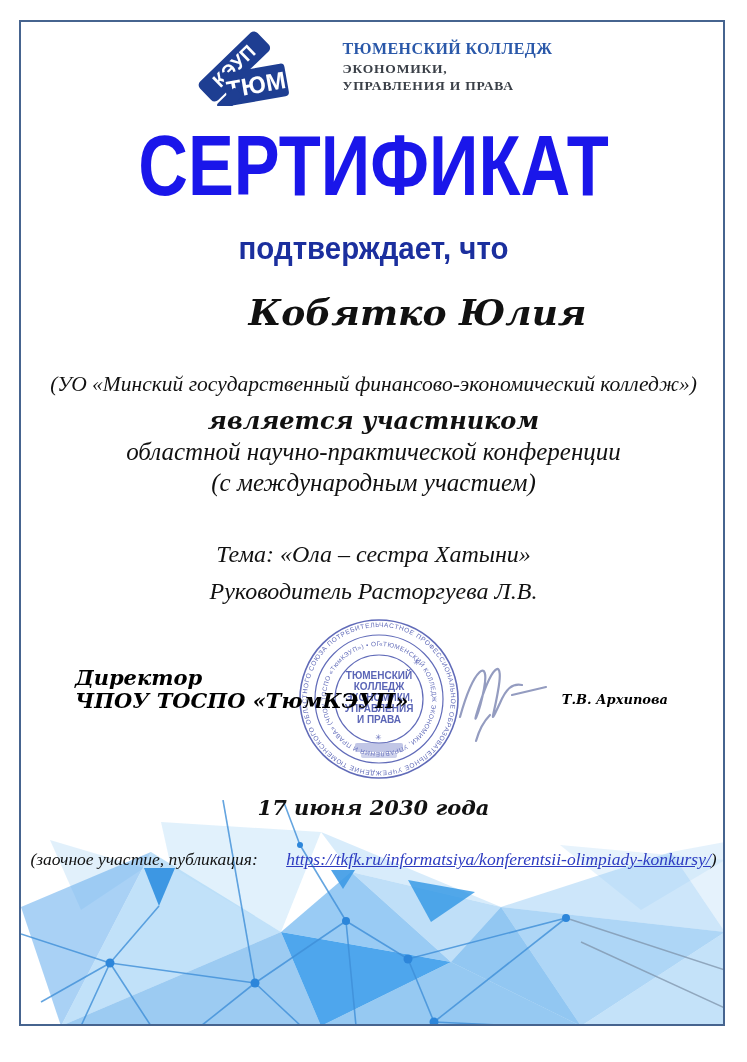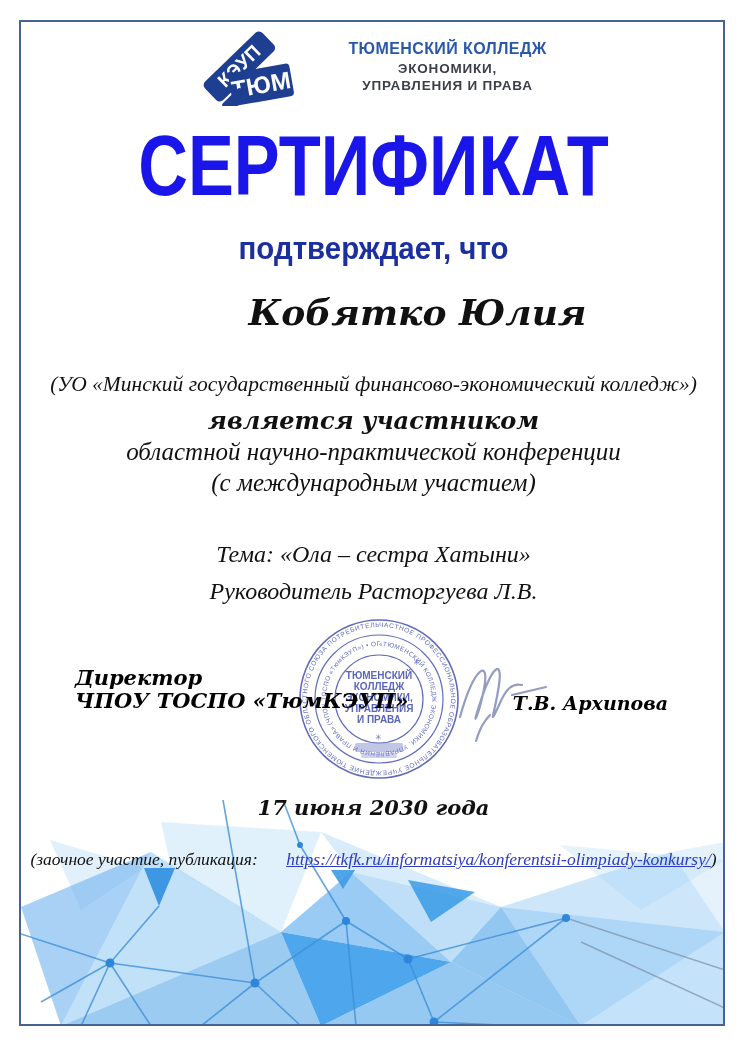--- a/index.html
+++ b/index.html
@@ -4,21 +4,21 @@
 <style>
   html,body{margin:0;padding:0;background:#ffffff;}
   .page{position:relative;width:747px;height:1062px;background:#ffffff;overflow:hidden;
         font-family:"Liberation Serif",serif;}
   .frame{position:absolute;left:19px;top:20px;width:706px;height:1006px;
          border:2px solid #46648f;box-sizing:border-box;z-index:3;pointer-events:none;}
 
   
   .logo-row{position:absolute;left:0;top:28px;width:100%;display:flex;justify-content:center;
             align-items:center;gap:12px;z-index:2;}
-  .logo-text{text-align:center;font-family:Liberation Sans, sans-serif;margin-left:30px;}
+  .logo-text{text-align:left;font-family:Liberation Serif, serif;margin-left:30px;}
   .logo-title{color:#2a58a9;font-weight:bold;font-size:16px;letter-spacing:.4px;}
   .logo-sub{color:#3b4048;font-weight:bold;font-size:13.5px;letter-spacing:.8px;line-height:17px;margin-top:2px;}
 
   
   .cline{position:absolute;left:0;width:100%;text-align:center;z-index:2;color:#111;}
   .cert-title{top:122px;font-family:"Liberation Sans",sans-serif;font-weight:bold;
               font-size:86px;color:#1a16ea;transform:scaleX(.8);line-height:1;}
   .confirms{top:231px;font-family:"Liberation Sans",sans-serif;font-weight:bold;
             font-size:31px;color:#1b2f9e;transform:scaleX(.95);}
   .name{top:291px;font-family:"DejaVu Serif",serif;font-style:italic;font-weight:bold;font-size:36px;margin-left:44px;}
@@ -30,21 +30,21 @@
   .evname{top:500px;font-size:24px;}
   .topic{top:541px;font-style:italic;font-size:24px;}
   .superv{top:578px;font-style:italic;font-size:24px;}
   .date-line{top:795px;font-size:21px;}
   .note{top:849px;font-style:italic;font-size:17.5px;z-index:2;}
   .note a{color:#2d3bc1;text-decoration:underline;font-style:italic;margin-left:24px;}
 
   
   .director{position:absolute;left:75px;top:666px;z-index:2;font-size:21px;line-height:23px;
             font-family:"DejaVu Serif",serif;font-style:italic;font-weight:bold;}
-  .signer{position:absolute;right:79px;top:692px;z-index:2;font-size:19px;
+  .signer{position:absolute;right:79px;top:692px;z-index:2;font-size:13px;
           font-family:"DejaVu Serif",serif;font-style:italic;font-weight:bold;}
 
   .stamp-wrap{position:absolute;left:293px;top:613px;width:172px;height:172px;z-index:1;opacity:.92;}
   .sig-wrap{position:absolute;left:446px;top:645px;width:120px;height:110px;z-index:2;}
 
   .poly-band{position:absolute;left:21px;top:800px;width:704px;height:226px;z-index:0;}
 </style>
 </head>
 <body>
 

